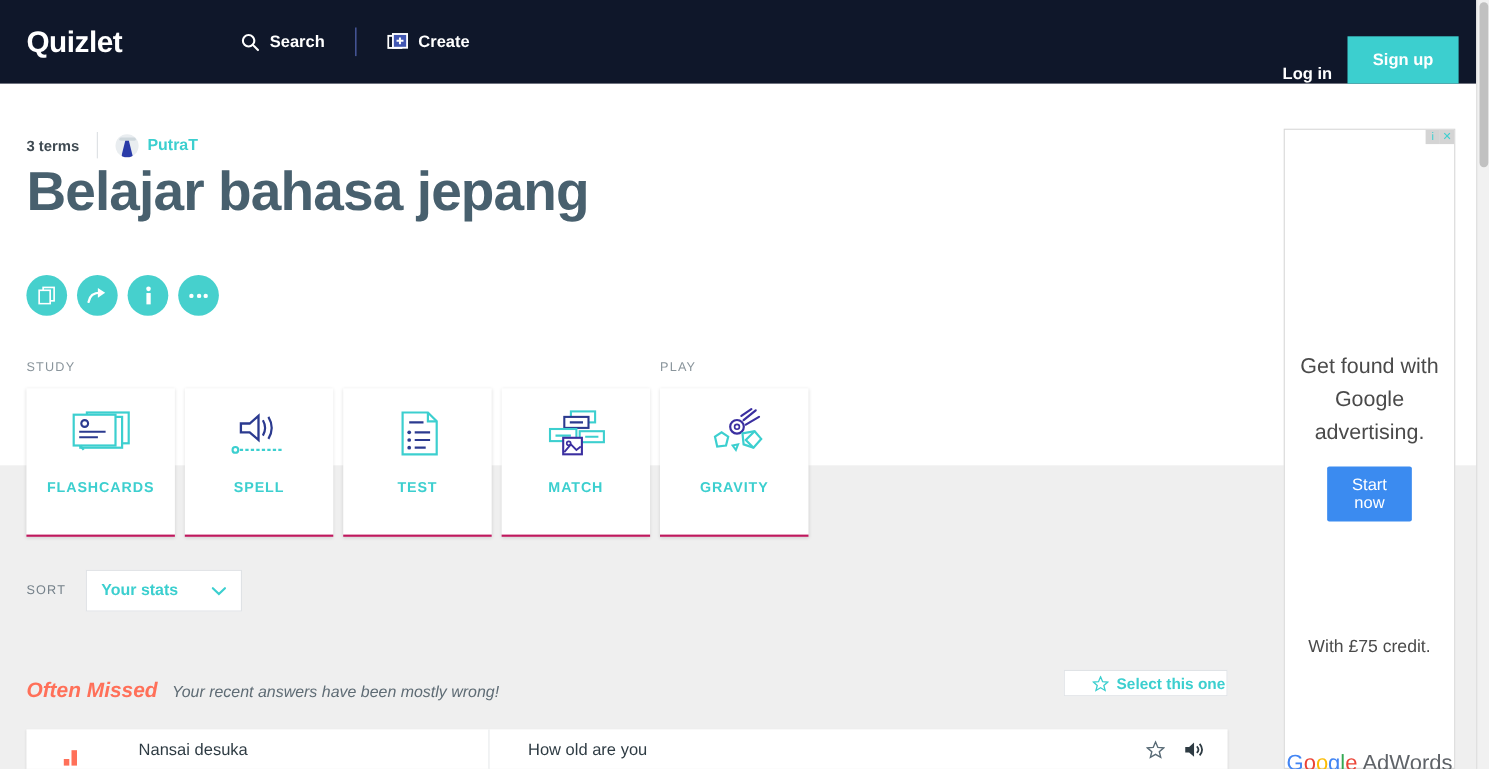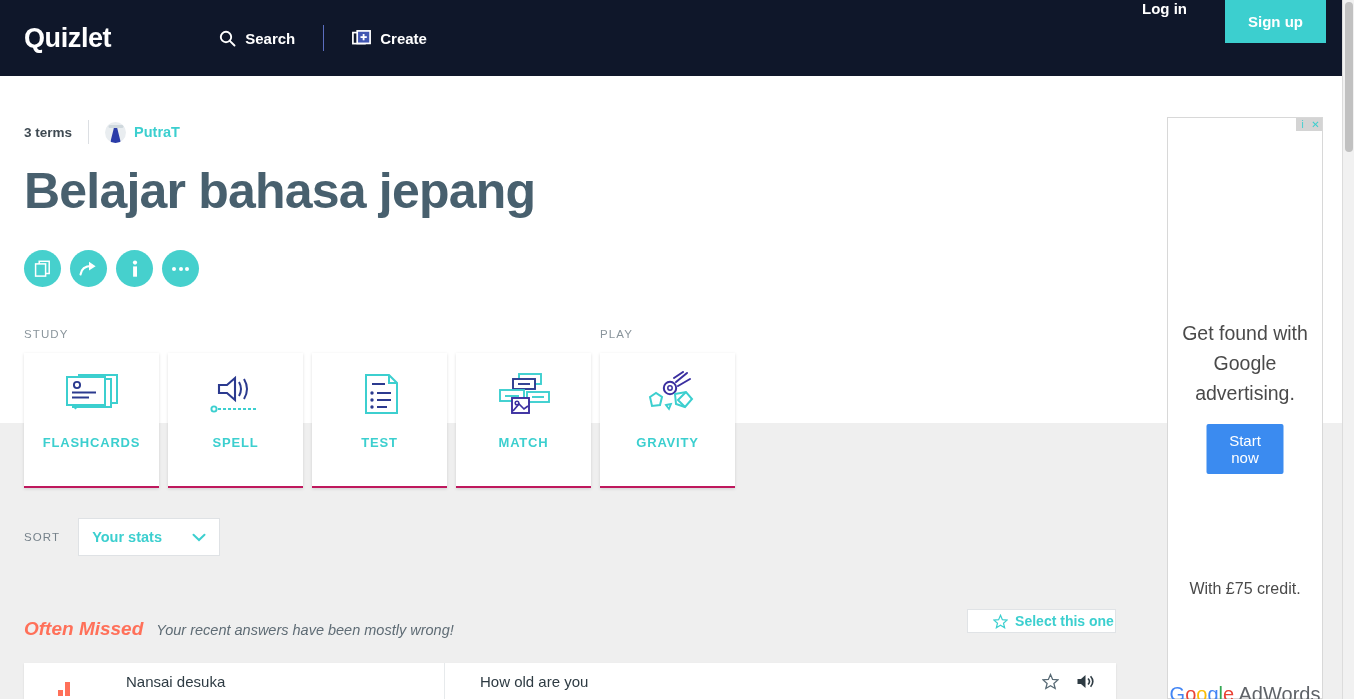--- a/index.html
+++ b/index.html
@@ -37,21 +37,21 @@
     display: flex; align-items: center; gap: 9px;
     color: #fff; font-size: 15px; font-weight: bold;
     cursor: pointer;
   }
   .nav-divider {
     width: 1px; height: 26px; background: #5b6ec0;
     margin: 0 28px;
   }
   .nav-right {
     position: absolute; right: 16px; top: 0; height: 76px;
-    display: flex; align-items: flex-start; gap: 38px;
+    display: flex; align-items: flex-end; gap: 14px;
   }
   .login-link { color: #fff; font-size: 15px; font-weight: bold; cursor: pointer; }
   .signup-btn {
     background: #3ccfcf; color: #fff;
     font-size: 15px; font-weight: bold;
     padding: 13px 23px; border: none; cursor: pointer;
     font-family: "Liberation Sans", sans-serif;
   }
   .icon-svg { display: block; }
 
@@ -74,21 +74,21 @@
     clip-path: polygon(38% 0, 62% 0, 100% 100%, 0 100%);
   }
   .avatar-hat {
     position: absolute; left: 50%; top: 3px; transform: translateX(-50%);
     width: 15px; height: 3px; background: #cfd8dd; border-radius: 2px;
   }
   .author { font-size: 14.5px; color: #3ccfcf; font-weight: bold; cursor: pointer; }
 
   
   .title {
-    position: absolute; left: 24px; top: 164px;
+    position: absolute; left: 24px; top: 147px;
     font-size: 50px; font-weight: bold;
     color: #48606e; letter-spacing: -0.8px;
     line-height: 1.1;
   }
 
   
   .actions { position: absolute; left: 24px; top: 250px; display: flex; gap: 9px; }
   .circle-btn {
     width: 37px; height: 37px; border-radius: 50%;
     background: #46d0cd;

